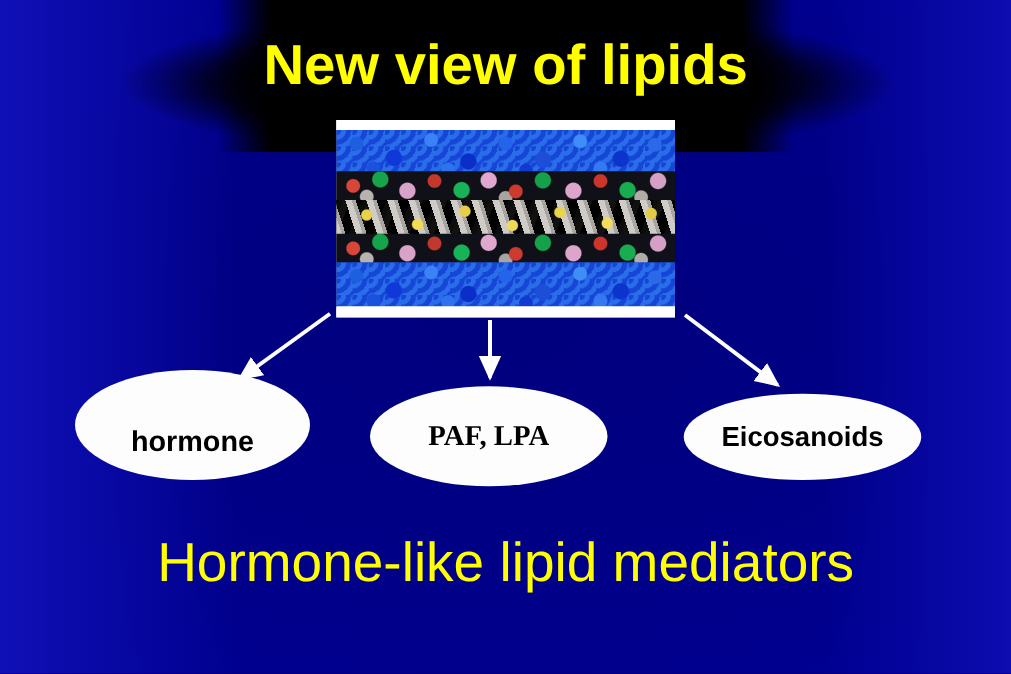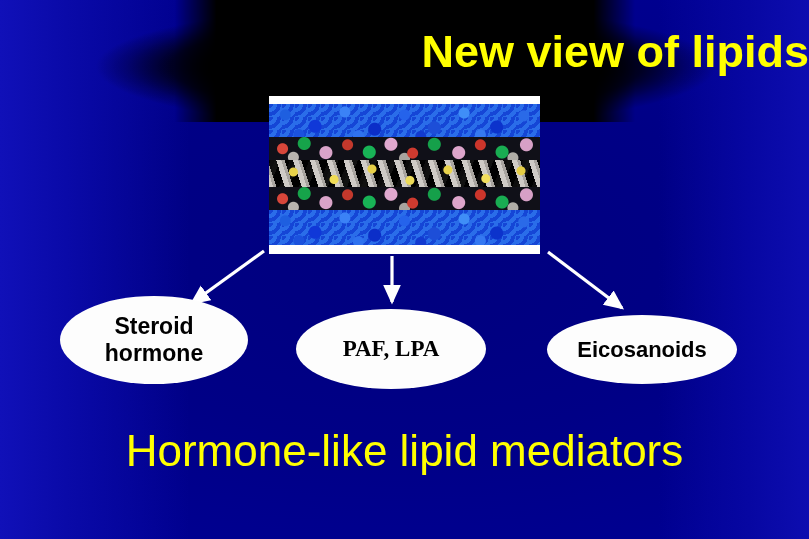--- a/index.html
+++ b/index.html
@@ -64,21 +64,21 @@
     background: #000000;
     -webkit-mask-image: linear-gradient(to right, rgba(0,0,0,0) 0%, #000 9%, #000 91%, rgba(0,0,0,0) 100%);
             mask-image: linear-gradient(to right, rgba(0,0,0,0) 0%, #000 9%, #000 91%, rgba(0,0,0,0) 100%);
   }
   
   .title {
     position: absolute;
     left: 0;
     top: 26px;
     width: 809px;
-    text-align: right;
+    text-align: center;
     font-size: 45px;
     font-weight: bold;
     color: #ffff00;
     letter-spacing: 0px;
     line-height: 52px;
     white-space: nowrap;
   }
   
   .membrane-frame {
     position: absolute;
@@ -244,21 +244,21 @@
         <path d="M0,0.3 L6.2,3.1 L0,5.9 z" fill="#ffffff"></path>
       </marker>
     </defs>
     <line x1="264" y1="251" x2="192" y2="303" stroke="#ffffff" stroke-width="3.2" marker-end="url(#ah)"></line>
     <line x1="392" y1="256" x2="392" y2="302" stroke="#ffffff" stroke-width="3.2" marker-end="url(#ah)"></line>
     <line x1="548" y1="252" x2="622" y2="308" stroke="#ffffff" stroke-width="3.2" marker-end="url(#ah)"></line>
   </svg>
 
   <div class="node node-steroid">
     <span>
-      <span>Steroid</span><br>
+      <br>
       <span>hormone</span>
     </span>
   </div>
 
   <div class="node node-paf">
     <span>PAF, LPA</span>
   </div>
 
   <div class="node node-eico">
     <span>Eicosanoids</span>

